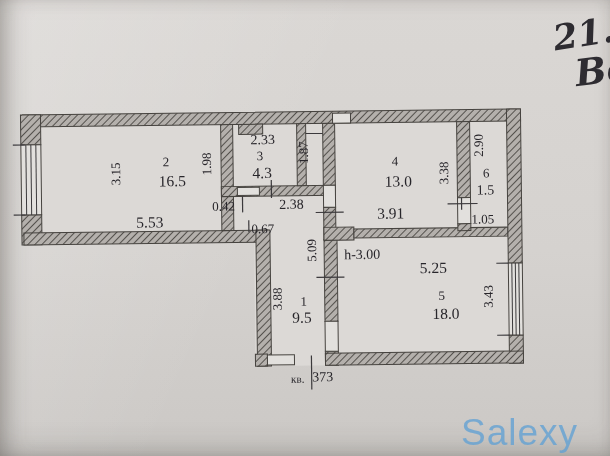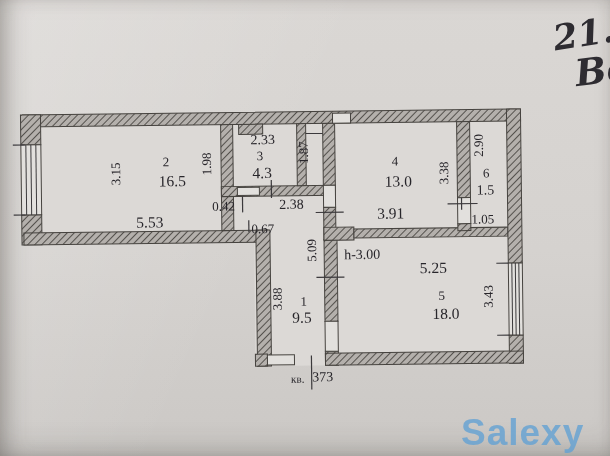--- a/index.html
+++ b/index.html
@@ -24,21 +24,21 @@
   }
   .handwriting{
     position:absolute;color:#2e2c31;
     font-family:"DejaVu Serif",serif;font-style:italic;font-weight:bold;
     white-space:nowrap;line-height:1;
   }
   .hw1{top:16px;left:553px;font-size:35px;transform:rotate(-9deg);}
   .hw2{top:52px;left:575px;font-size:37px;transform:rotate(-7deg);}
   .watermark{
     position:absolute;top:412px;left:461px;
-    font-family:"Liberation Sans",sans-serif;font-weight:bold;
+    font-family:"Liberation Sans",sans-serif;font-weight:normal;
     font-size:37px;letter-spacing:1px;
     color:rgba(96,160,212,.78);
   }
   svg.plan{position:absolute;left:0;top:0;}
   .wall{fill:url(#hatch);stroke:#46433f;stroke-width:1;}
   .white{fill:#e2e0dd;stroke:#46433f;stroke-width:1;}
   .roomfill{fill:#dcd9d6;stroke:none;}
   .tick{stroke:#3b393c;stroke-width:1.2;fill:none;}
   .wline{stroke:#3b393c;stroke-width:1;fill:none;}
   text{fill:#28262b;}

